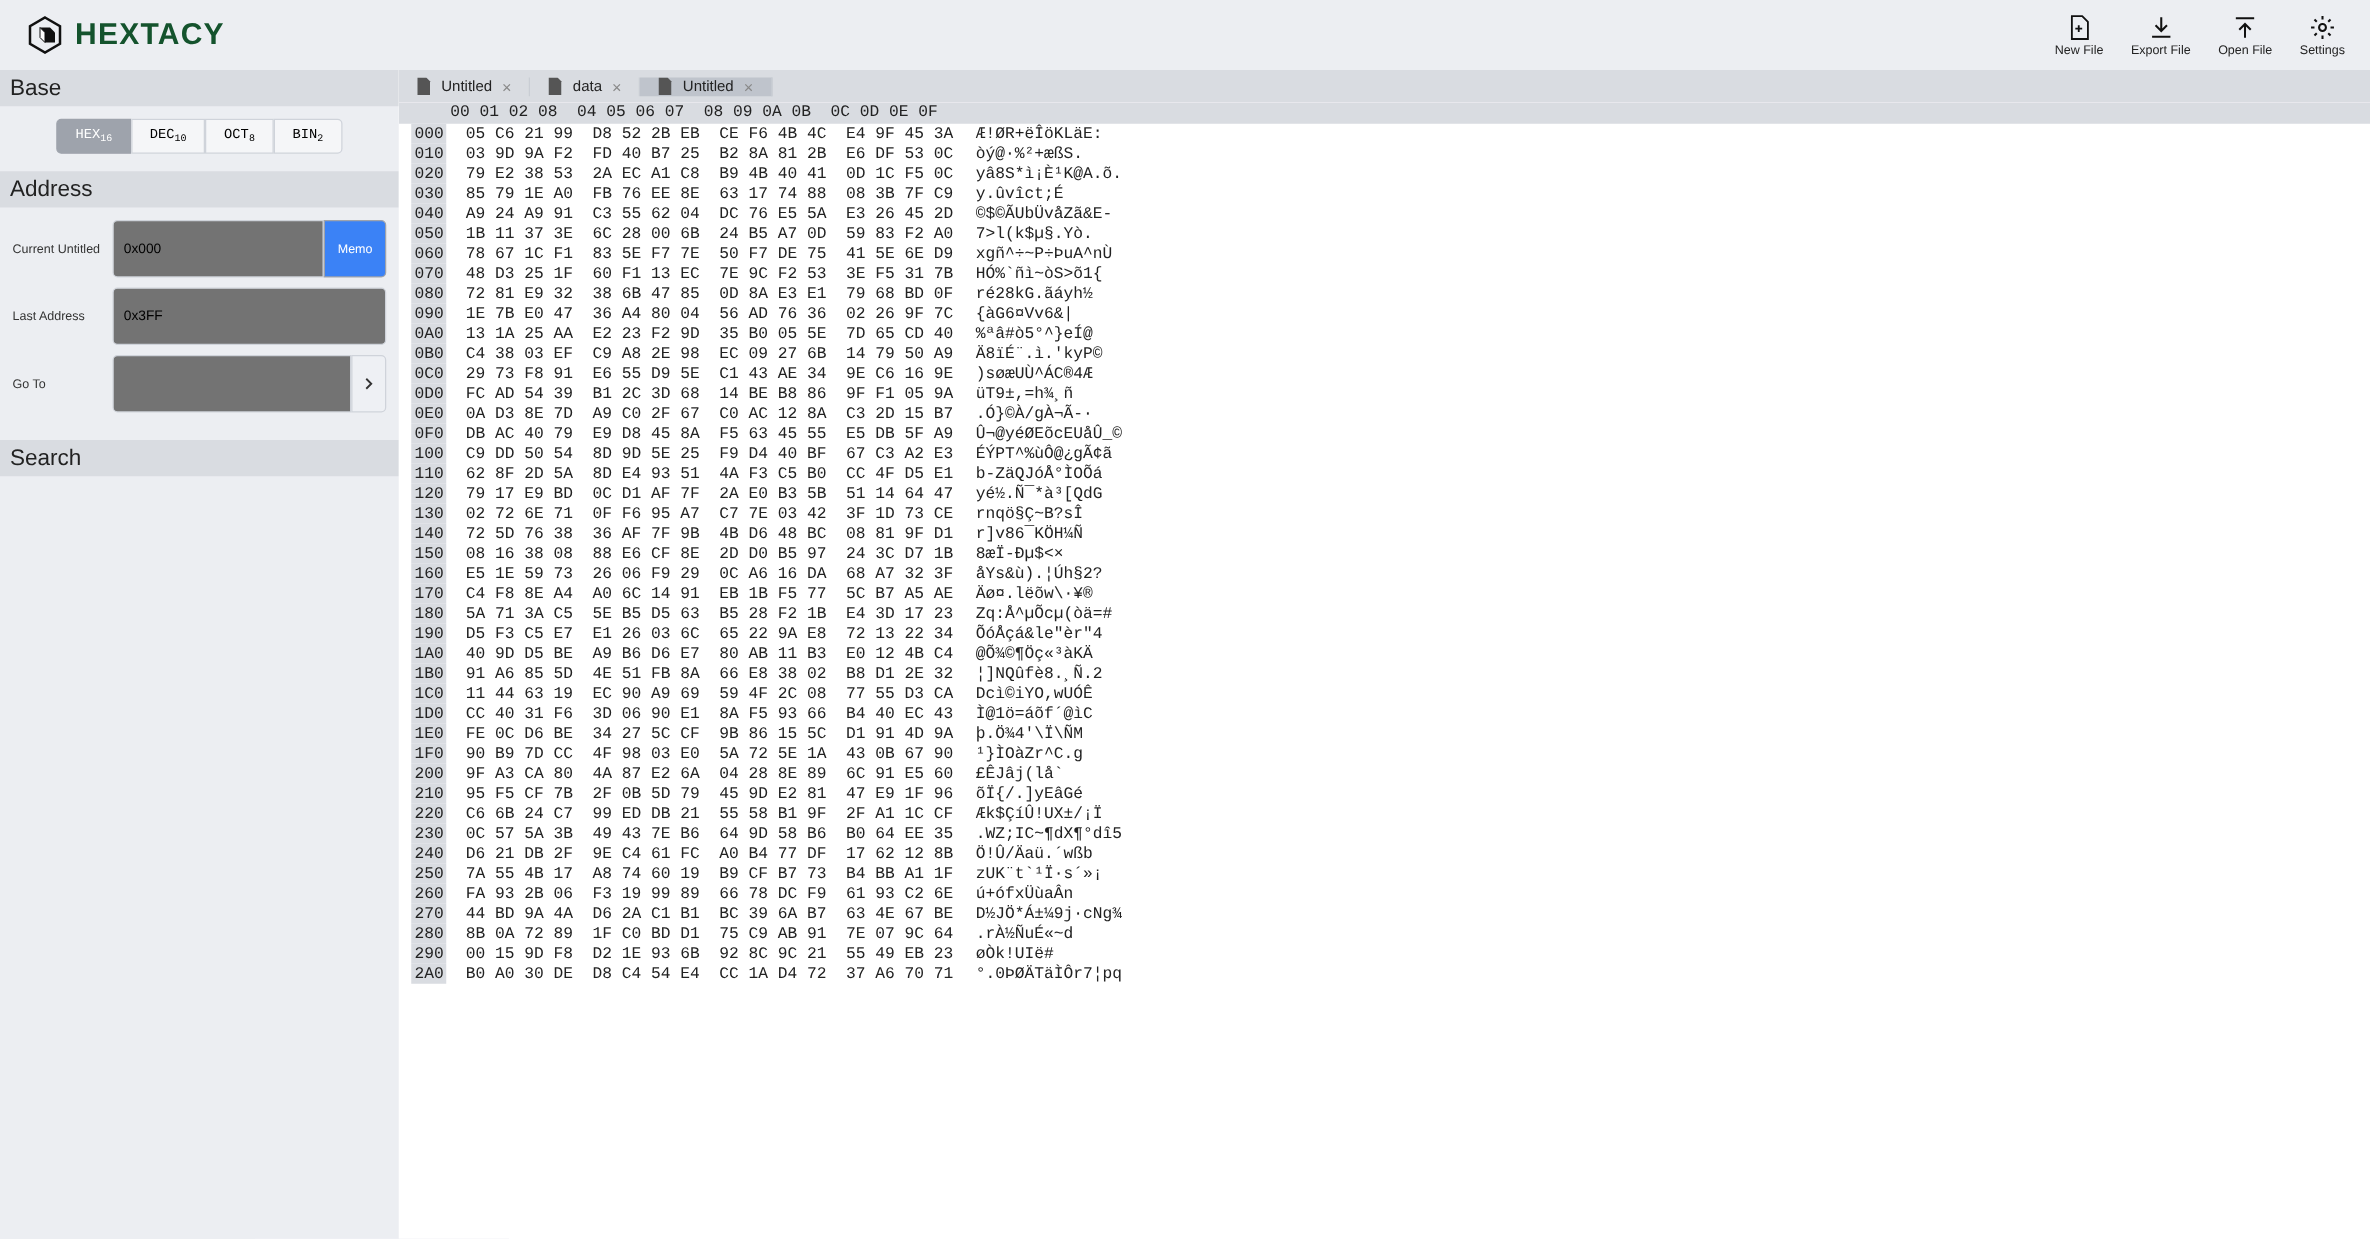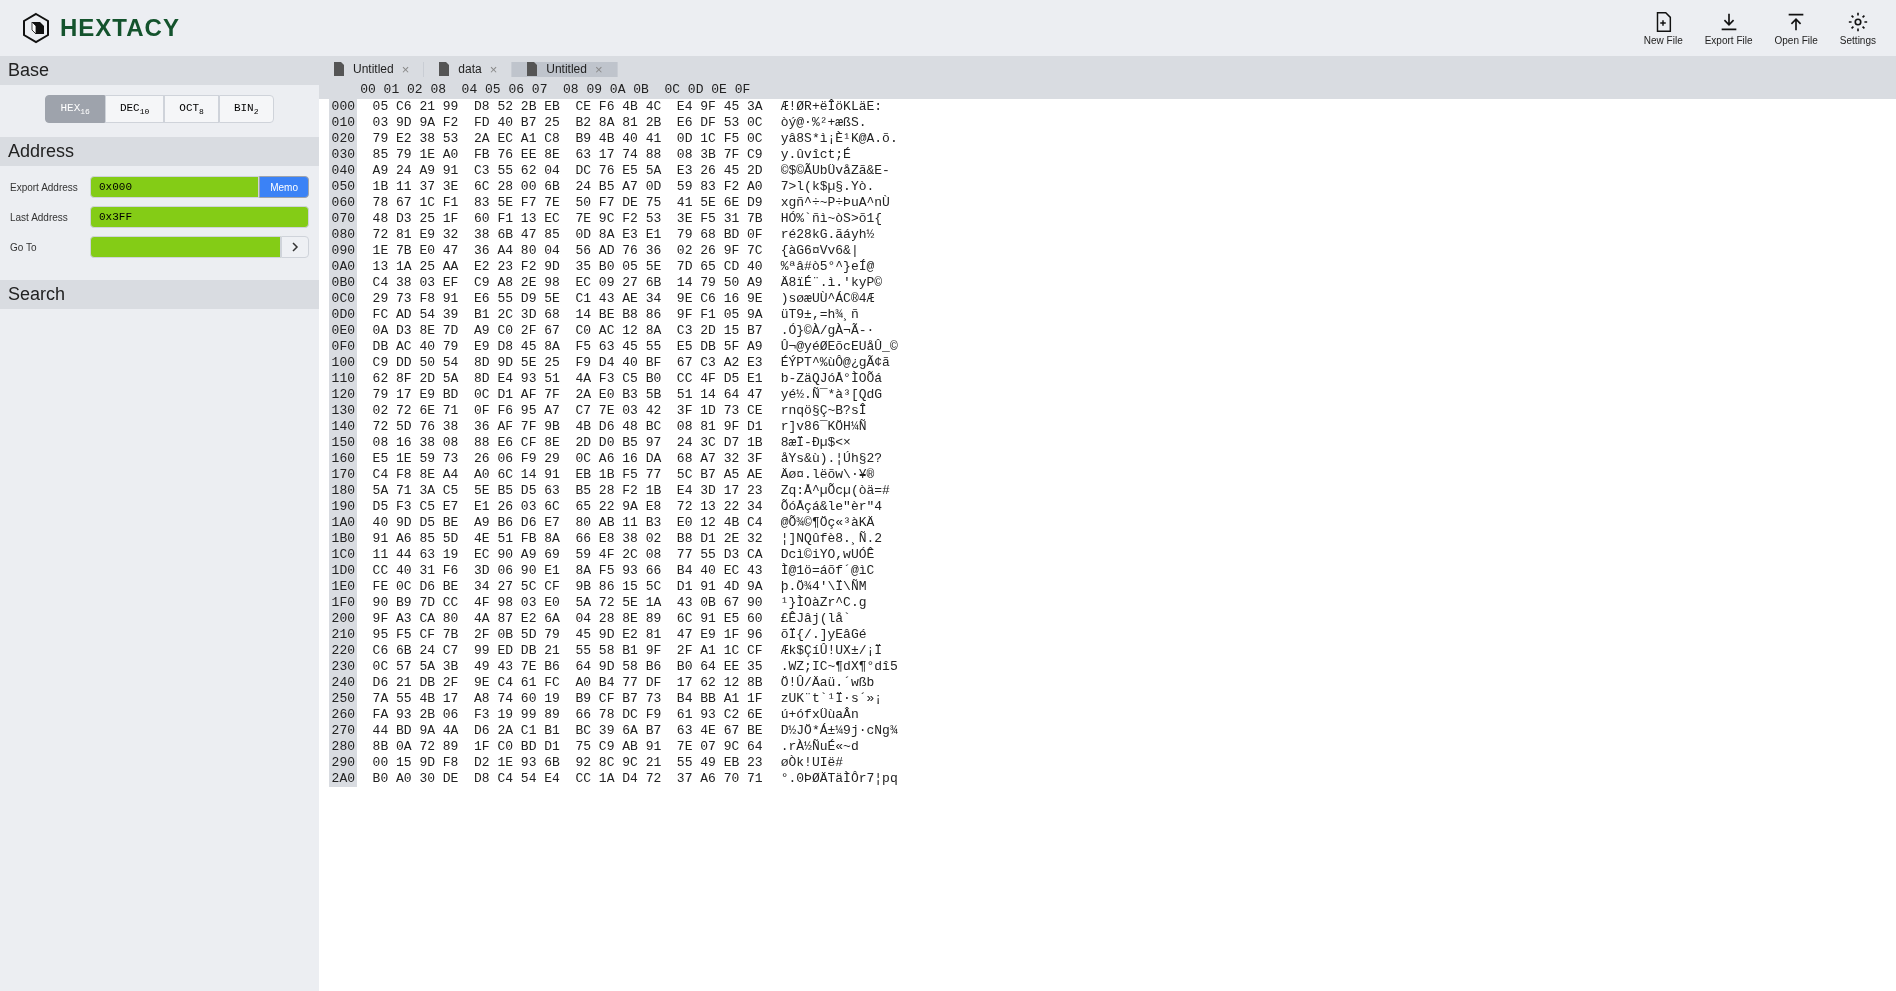--- a/index.html
+++ b/index.html
@@ -19,21 +19,21 @@
 .panel-body { padding: 10px 10px 14px 10px; }
 .segmented { display: flex; justify-content: center; gap: 0; }
 .seg-btn { background: #f5f6f8; border: 1px solid #cfd3da; padding: 6px 14px; font-family: "Courier New", monospace; font-size: 11px; cursor: pointer; }
 .seg-btn:first-child { border-radius: 4px 0 0 4px; }
 .seg-btn:last-child { border-radius: 0 4px 4px 0; }
 .seg-btn.active { background: #9ea3ac; color: #fff; border-color: #9ea3ac; }
 .seg-btn sub { font-size: 8px; }
 .form-row { display: flex; align-items: center; margin-bottom: 8px; }
 .form-row label { width: 80px; font-size: 10px; color: #333; }
 .form-row .ctrl { flex: 1; display: flex; }
-.txt { flex: 1; border: 1px solid #cfd3da; border-radius: 4px 0 0 4px; padding: 4px 8px; font-family: Liberation Mono, monospace; font-size: 11px; background: #84cc16; }
+.txt { flex: 1; border: 1px solid #cfd3da; border-radius: 4px 0 0 4px; padding: 16px 8px; font-family: Liberation Sans, sans-serif; font-size: 11px; background: #737373; }
 .txt.full { border-radius: 4px; }
 .btn-memo, .btn-go, .btn-find { background: #3b82f6; color: #fff; border: 1px solid #9ea3ac; font-size: 10px; cursor: pointer; }
 .btn-memo { border-radius: 0 4px 4px 0; padding: 0 10px; }
 .btn-go { border-radius: 0 4px 4px 0; width: 28px; display: flex; align-items: center; justify-content: center; background:#eef0f4; color:#333; border:1px solid #cfd3da;}
 .btn-find { border-radius: 4px; padding: 6px 20px; font-family: "Courier New", monospace; margin: 0 auto; display: block; }
 
 .editor { flex: 1; background: #fff; display: flex; flex-direction: column; overflow: hidden; }
 .tabs { height: 26px; background: #d9dce1; display: flex; align-items: center; }
 .tab { display: flex; align-items: center; gap: 8px; padding: 0 14px; font-size: 12px; border-right: 1px solid #c9cdd4; cursor: pointer; }
 .tab.active { background: #bfc4cc; }
@@ -95,21 +95,21 @@
           <button class="seg-btn active">HEX<sub>16</sub></button>
           <button class="seg-btn">DEC<sub>10</sub></button>
           <button class="seg-btn">OCT<sub>8</sub></button>
           <button class="seg-btn">BIN<sub>2</sub></button>
         </div>
     </div>
 
     <div class="panel-title">Address</div>
     <div class="panel-body">
       <div class="form-row">
-        <label>Export Address</label>
+        <label>Current Untitled</label>
         <div class="ctrl">
           <input class="txt" value="0x000" style="">
           <button class="btn-memo">Memo</button>
         </div>
       </div>
       <div class="form-row">
         <label>Last Address</label>
         <div class="ctrl">
           <input class="txt full" readonly="" value="0x3FF" style="">
         </div>

